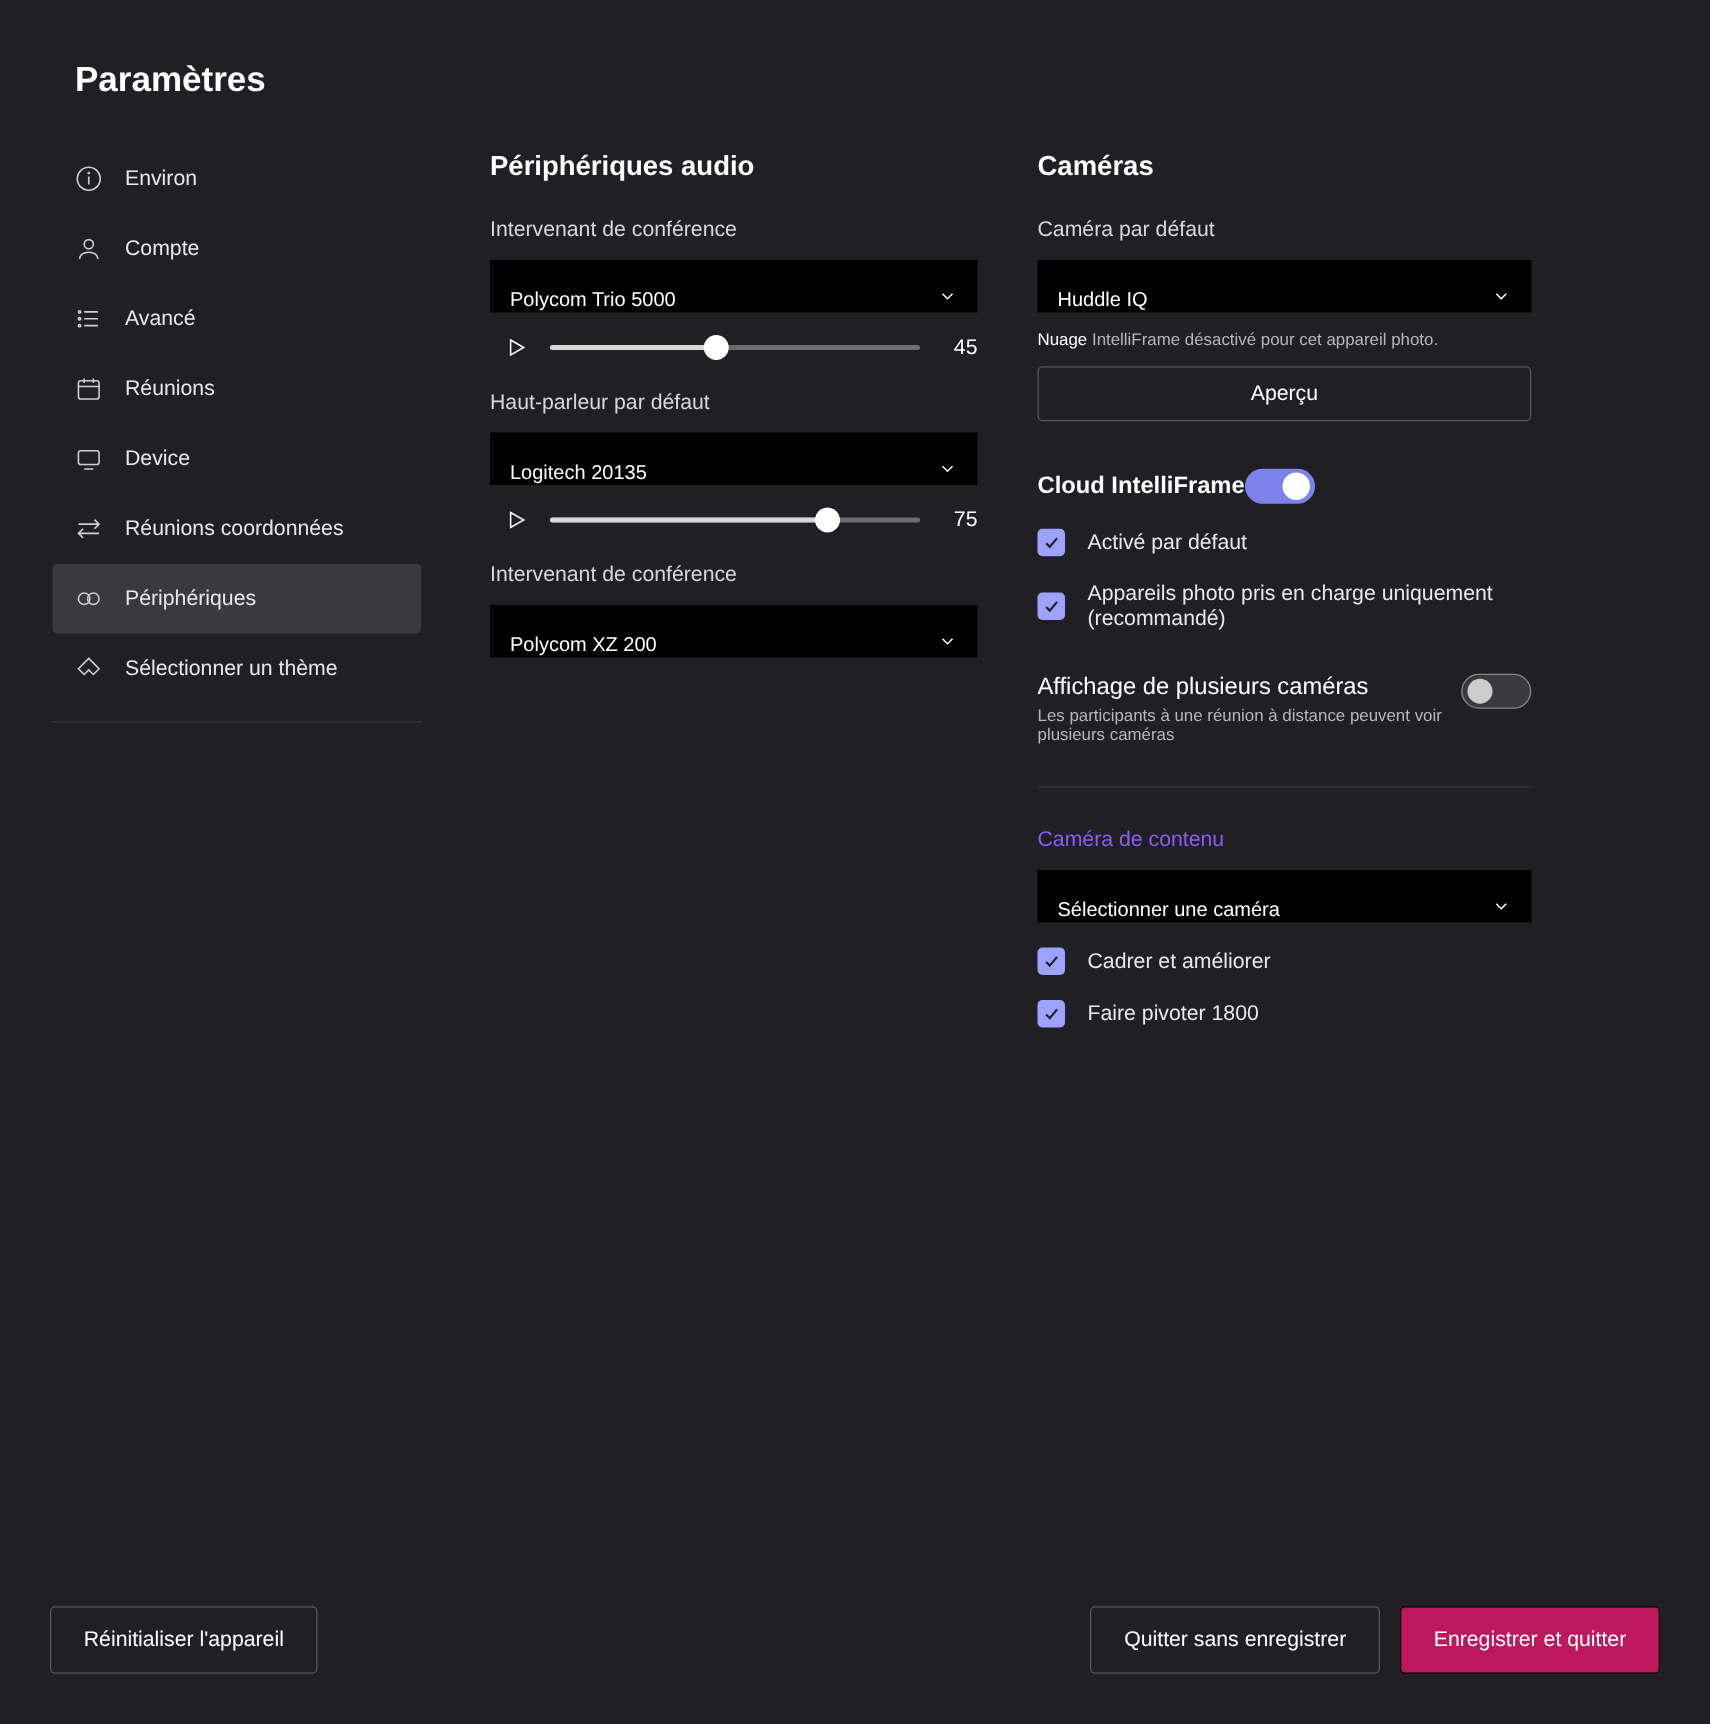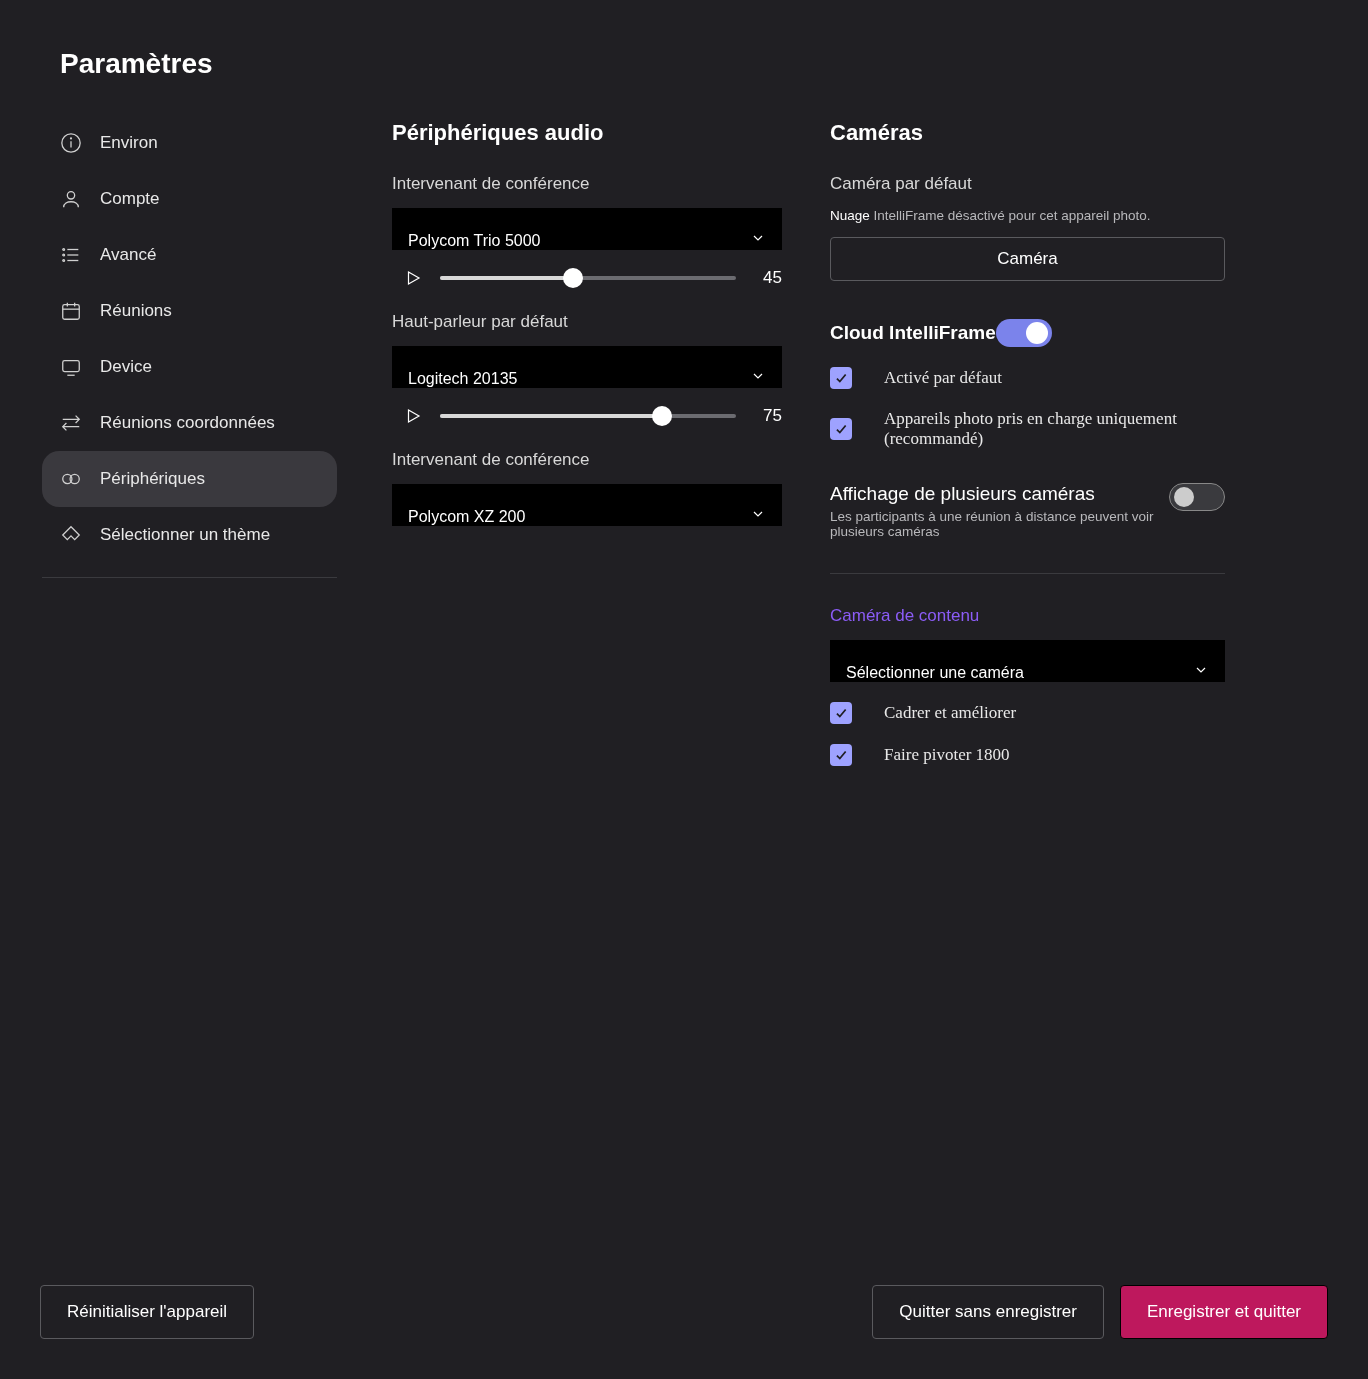--- a/index.html
+++ b/index.html
@@ -29,21 +29,20 @@
     align-items: center;
     height: 56px;
     padding: 0 18px;
     font-size: 17px;
     color: #e8e8e8;
     cursor: pointer;
     border-radius: 4px;
   }
   .nav-item.active {
     background: #3a393e;
-    border-radius: 17px;
   }
   .nav-icon {
     width: 22px;
     height: 22px;
     margin-right: 18px;
     display: inline-flex;
     align-items: center;
     justify-content: center;
     flex-shrink: 0;
   }
@@ -164,23 +163,22 @@
   }
   .toggle.off { background: #3a3a3e; border:1px solid #888; }
   .toggle .knob {
     position:absolute; top:3px; right:4px;
     width:22px; height:22px; background:#fff; border-radius:50%;
   }
   .toggle.off .knob { left:4px; right:auto; width:20px; height:20px; top:3px; background:#ccc; }
   .check-row {
     display:flex;
     align-items:center;
-    gap: 32px;
+    gap: 18px;
     margin-top: 20px;
-    font-family: Liberation Serif, serif;
   }
   .checkbox {
     width:22px; height:22px;
     background:#9ea2ff;
     border-radius:4px;
     display:inline-flex;
     align-items:center;
     justify-content:center;
     cursor:pointer;
     flex-shrink:0;
@@ -356,22 +354,28 @@
       <span class="chev"><svg width="16" height="16" viewBox="0 0 24 24">
             <polyline points="6 9 12 15 18 9"></polyline>
           </svg></span>
     </div>
   </div>
 
   <div class="col-right">
     <div class="section-title">Caméras</div>
 
     <div class="field-label first">Caméra par défaut</div>
+    <div class="select">
+      <span>Huddle IQ</span>
+      <span class="chev"><svg width="16" height="16" viewBox="0 0 24 24">
+            <polyline points="6 9 12 15 18 9"></polyline>
+          </svg></span>
+    </div>
     <div class="note"><span class="strong">Nuage</span> <span>IntelliFrame désactivé pour cet appareil photo.</span></div>
-    <div class="btn-outline">Caméra</div>
+    <div class="btn-outline">Aperçu</div>
 
     <div class="toggle-row">
       <span class="tlabel">Cloud IntelliFrame</span>
       <div class="toggle">
           <div class="knob"></div>
         </div>
     </div>
     <div class="check-row">
       <span class="checkbox">
           <svg width="14" height="14" viewBox="0 0 24 24">

